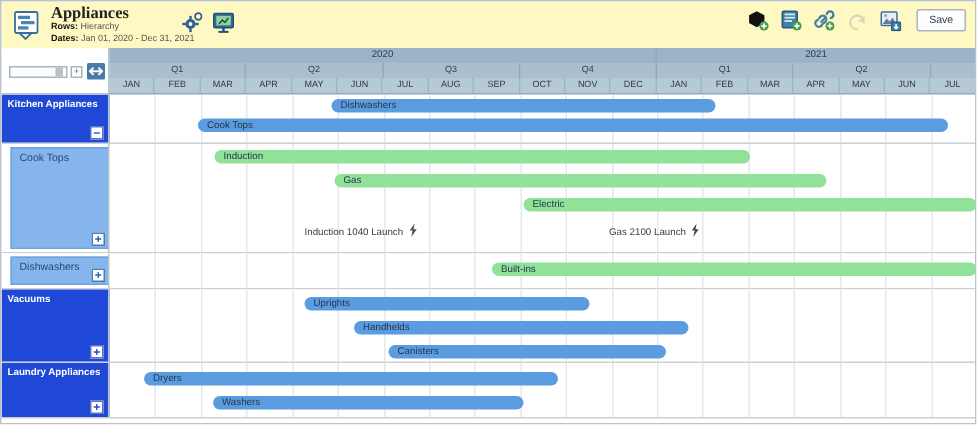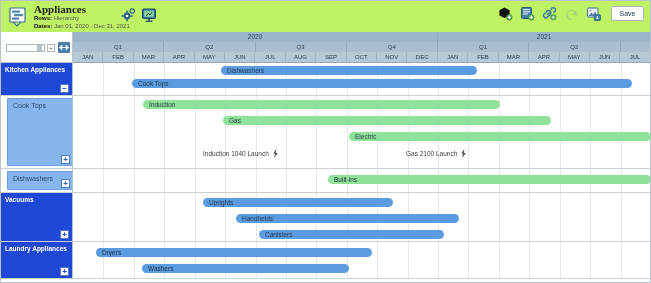--- a/index.html
+++ b/index.html
@@ -24,21 +24,21 @@
     border: 1px solid #b9c3cc;
     background: #fff;
     overflow: hidden;
   }
 
   
   .topbar {
     position: relative;
     height: 34px;
     box-sizing: border-box;
-    background: #bef264;
+    background: #fef9c3;
     border-bottom: 1px solid #c8d0d8;
   }
   .app-logo {
     position: absolute;
     left: 7px; top: 5px;
     width: 21px; height: 21px;
   }
   .title-block {
     position: absolute;
     left: 33px; top: 2px;

